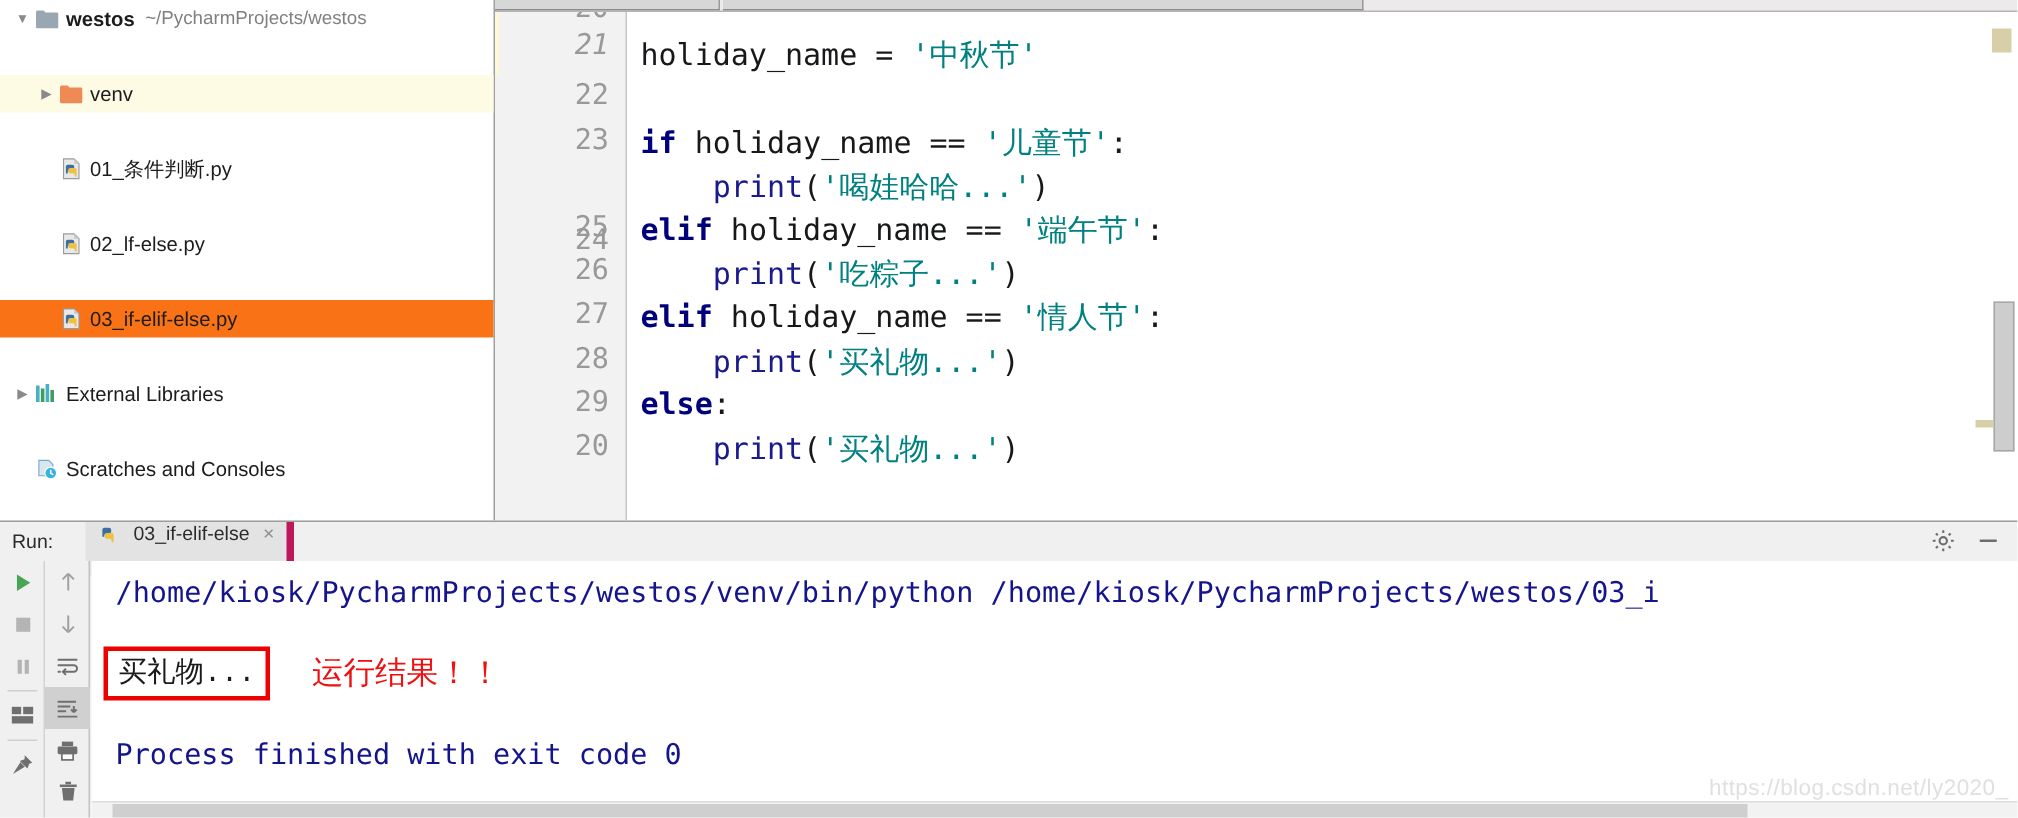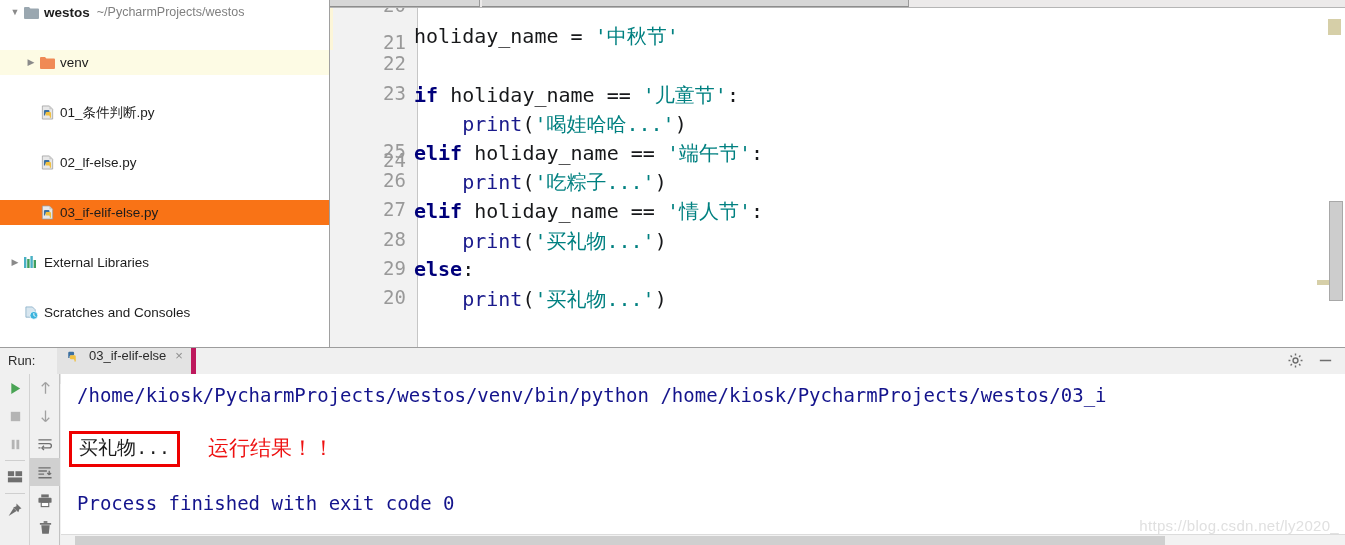--- a/index.html
+++ b/index.html
@@ -64,21 +64,21 @@
   }
   #gutter .tick {
     position: absolute; left: 0; top: 0; width: 3px; height: 42px; background: #fdf6d8;
   }
   .lnum {
     position: absolute; right: 11px; width: 60px; text-align: right;
     color: #999999; font-size: 19px;
     font-family: "DejaVu Sans Mono", monospace;
   }
   #code {
-    position: absolute; left: 76px; top: 0; width: 926px; height: 371px;
+    position: absolute; left: 89px; top: 0; width: 926px; height: 371px;
   }
   .cl {
     position: absolute; left: 8px; white-space: pre;
     font-family: "DejaVu Sans Mono", monospace;
     font-size: 20px; color: #17181a; letter-spacing: 0px;
   }
   .kw  { color: #00007a; font-weight: bold; }
   .str { color: #008080; }
   .fn  { color: #1a1a8c; }
 
@@ -273,21 +273,21 @@
       </span>
       <span class="lbl">Scratches and Consoles</span>
     </div>
 
   </div>
 
   <div id="editor">
     <div id="gutter">
       <div class="tick"></div>
     <div class="lnum" style="top: -14px;">20</div>
-        <div class="lnum" style="top: 23px;">21</div>
+        <div class="lnum" style="top: 11px; font-style: italic;">21</div>
         <div class="lnum" style="top: 44.4px;">22</div>
         <div class="lnum" style="top: 73.6px;">23</div>
         <div class="lnum" style="top: 102.8px; margin-top: 38px;">24</div>
         <div class="lnum" style="top: 132px;">25</div>
         <div class="lnum" style="top: 161.2px;">26</div>
         <div class="lnum" style="top: 190.4px;">27</div>
         <div class="lnum" style="top: 219.6px;">28</div>
         <div class="lnum" style="top: 248.8px;">29</div>
         <div class="lnum" style="top: 278px;">20</div>
       </div>

